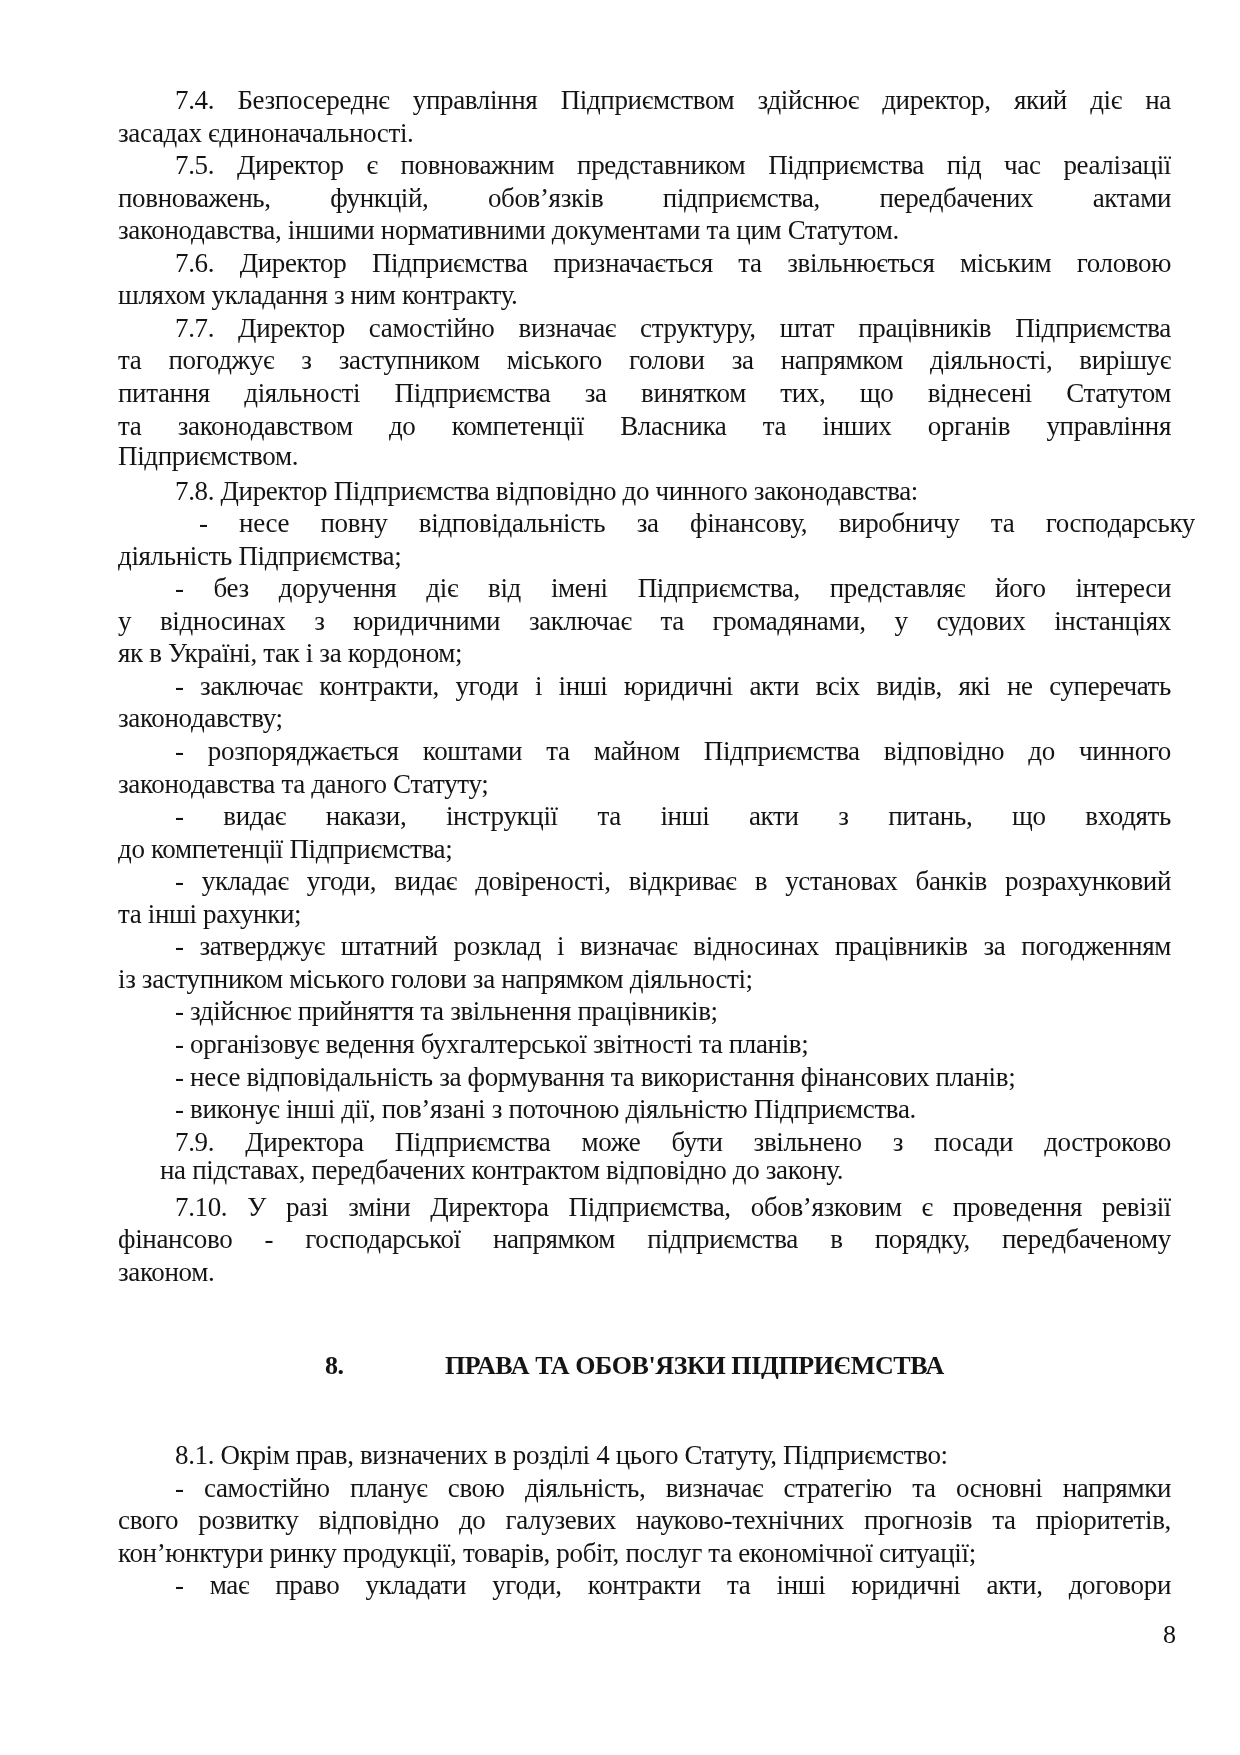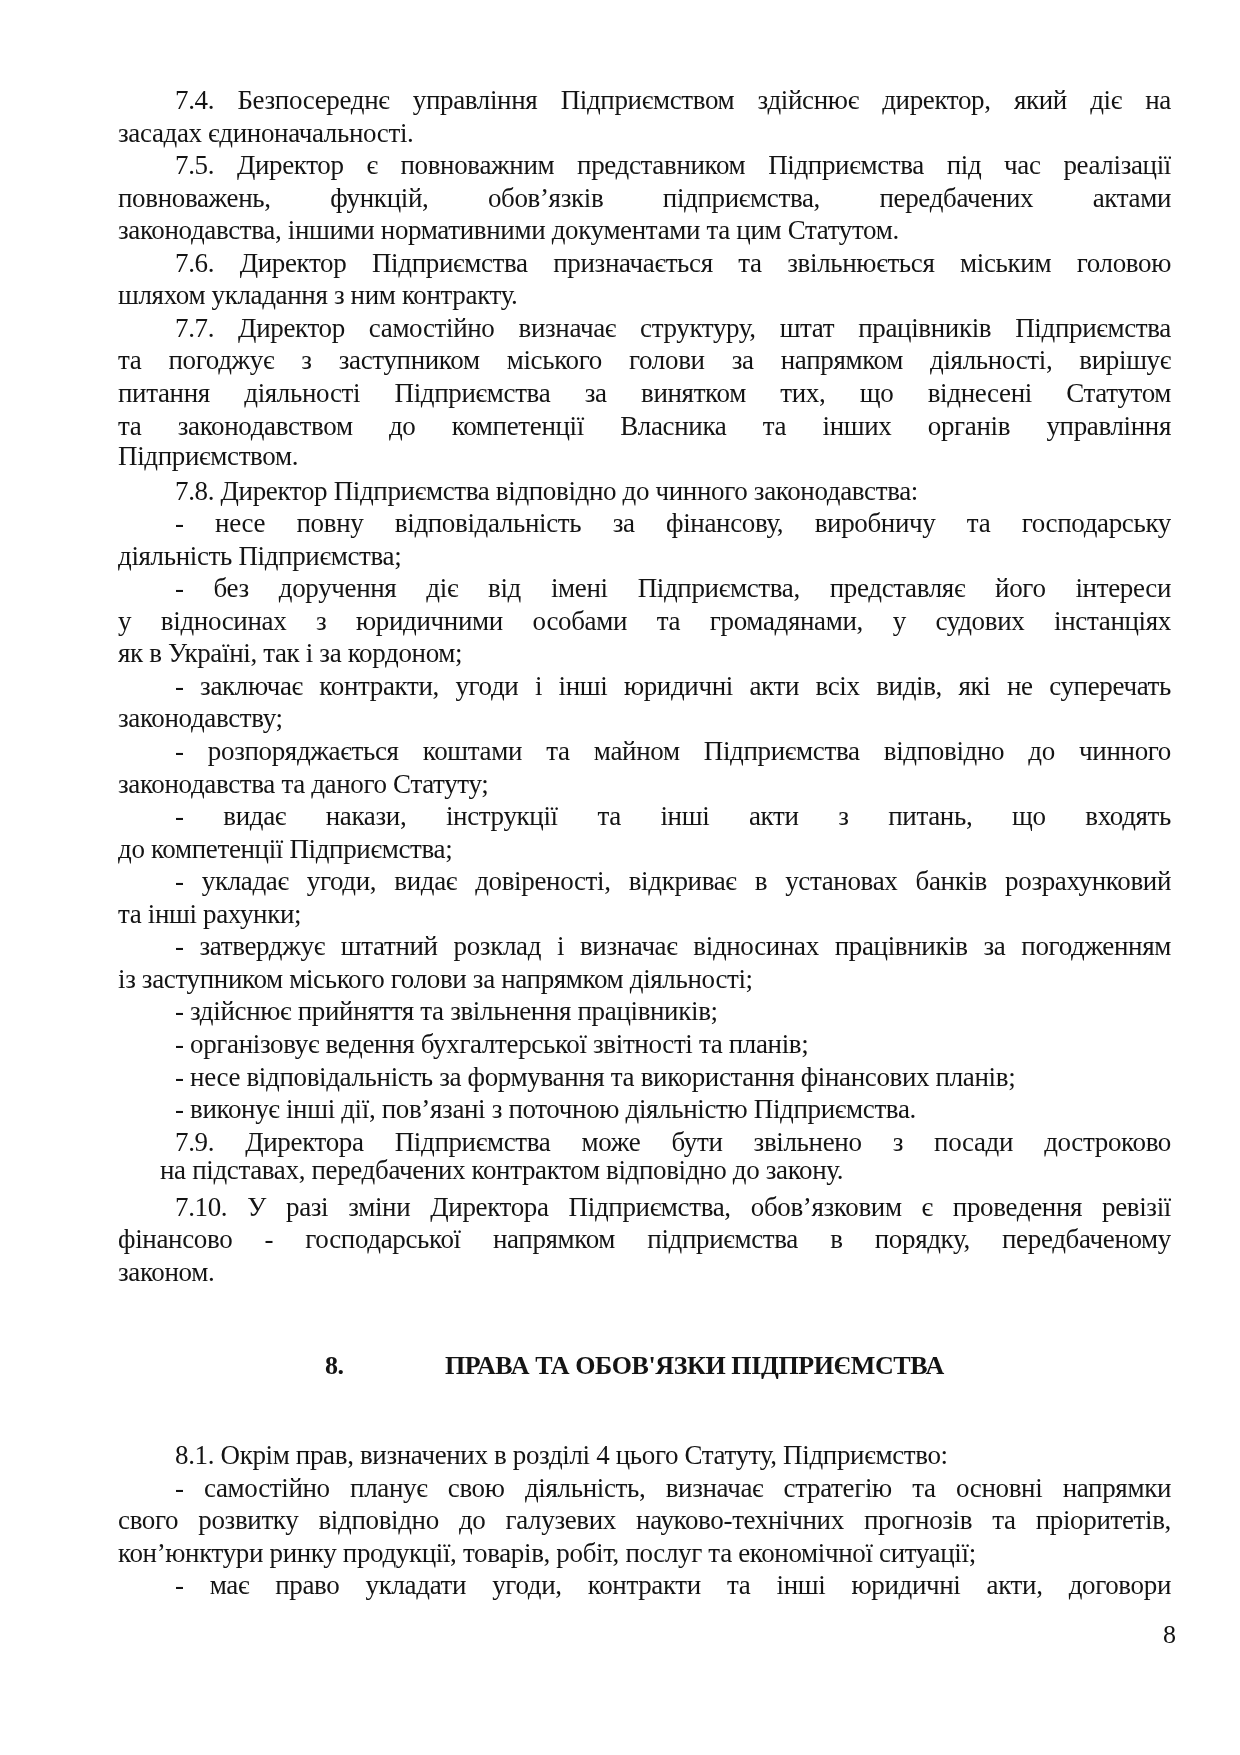--- a/index.html
+++ b/index.html
@@ -52,24 +52,24 @@
       <div class="line just" style="top: 181.65px; white-space: normal;">повноважень, функцій, обов’язків підприємства, передбачених актами</div>
       <div class="line" style="top: 214.2px;">законодавства, іншими нормативними документами та цим Статутом.</div>
       <div class="line indent just" style="top: 246.75px; white-space: normal;">7.6. Директор Підприємства призначається та звільнюється міським головою</div>
       <div class="line" style="top: 279.3px;">шляхом укладання з ним контракту.</div>
       <div class="line indent just" style="top: 311.85px; white-space: normal;">7.7. Директор самостійно визначає структуру, штат працівників Підприємства</div>
       <div class="line just" style="top: 344.4px; white-space: normal;">та погоджує з заступником міського голови за напрямком діяльності, вирішує</div>
       <div class="line just" style="top: 376.95px; white-space: normal;">питання діяльності Підприємства за винятком тих, що віднесені Статутом</div>
       <div class="line just" style="top: 409.5px; white-space: normal;">та законодавством до компетенції Власника та інших органів управління</div>
       <div class="line" style="top: 440px;">Підприємством.</div>
       <div class="line indent" style="top: 474.6px;">7.8. Директор Підприємства відповідно до чинного законодавства:</div>
-      <div class="line indent just" style="top: 507.15px; white-space: normal;">- несе повну відповідальність за фінансову, виробничу та господарську</div>
+      <div class="line indent just" style="top: 507.15px; white-space: normal; margin-left: 24px;">- несе повну відповідальність за фінансову, виробничу та господарську</div>
       <div class="line" style="top: 539.7px;">діяльність Підприємства;</div>
       <div class="line indent just" style="top: 572.25px; white-space: normal;">- без доручення діє від імені Підприємства, представляє його інтереси</div>
-      <div class="line just" style="top: 604.8px; white-space: normal;">у відносинах з юридичними особами та громадянами, у судових інстанціях</div>
+      <div class="line just" style="top: 604.8px; white-space: normal;">у відносинах з юридичними заключає та громадянами, у судових інстанціях</div>
       <div class="line" style="top: 637.35px;">як в Україні, так і за кордоном;</div>
       <div class="line indent just" style="top: 669.9px; white-space: normal;">- заключає контракти, угоди і інші юридичні акти всіх видів, які не суперечать</div>
       <div class="line" style="top: 702.45px;">законодавству;</div>
       <div class="line indent just" style="top: 735px; white-space: normal;">- розпоряджається коштами та майном Підприємства відповідно до чинного</div>
       <div class="line" style="top: 767.55px;">законодавства та даного Статуту;</div>
       <div class="line indent just" style="top: 800.1px; white-space: normal;">- видає накази, інструкції та інші акти з питань, що входять</div>
       <div class="line" style="top: 832.65px;">до компетенції Підприємства;</div>
       <div class="line indent just" style="top: 865.2px; white-space: normal;">- укладає угоди, видає довіреності, відкриває в установах банків розрахунковий</div>
       <div class="line" style="top: 897.75px;">та інші рахунки;</div>
       <div class="line indent just" style="top: 930.3px; white-space: normal;">- затверджує штатний розклад і визначає відносинах працівників за погодженням</div>

